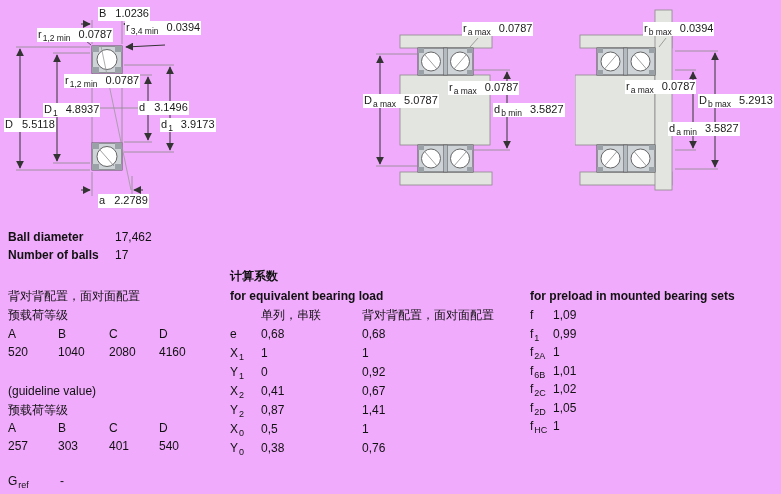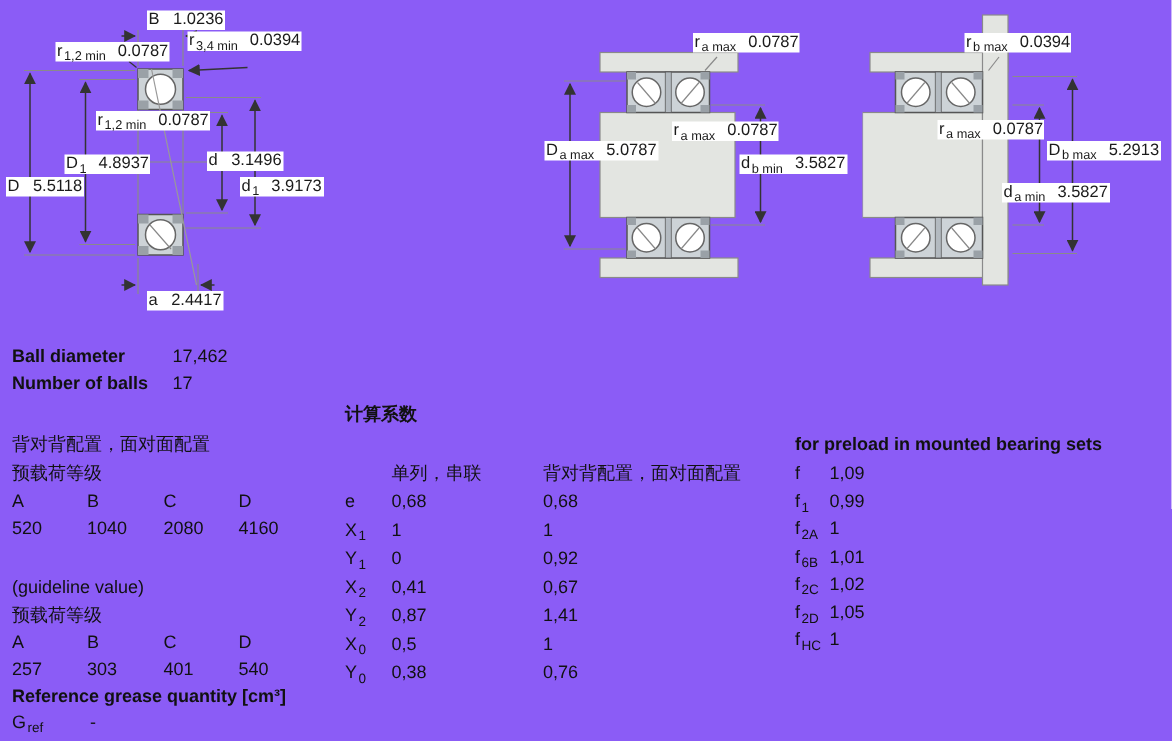--- a/index.html
+++ b/index.html
@@ -1,16 +1,16 @@
 <!DOCTYPE html>
 <html><head>
 <meta charset="utf-8">
 <style>
   html,body{margin:0;padding:0;background:#fff;}
-  .page{position:relative;width:781px;height:494px;background:#8b5cf6;overflow:hidden;
+  .page{position:relative;width:781px;height:494px;background:#f0abfc;overflow:hidden;
         font-family:"Liberation Sans","DejaVu Sans",sans-serif;color:#111;}
   .drawing{position:absolute;}
   .drawing svg{position:absolute;left:0;top:0;}
   .dim{position:absolute;background:#fff;white-space:nowrap;font-size:11px;line-height:13px;
        padding:0 1px;color:#1a1a1a;z-index:3;}
   .dim .s{font-size:8.5px;position:relative;top:3px;margin-left:1px;}
   .dim .v{margin-left:8px;}
   .t{position:absolute;font-size:12px;line-height:14px;white-space:nowrap;color:#111;}
   .b{font-weight:700;}
   .sy .s{font-size:9px;position:relative;top:3px;margin-left:1px;}
@@ -82,21 +82,21 @@
       </g>
     </svg>
     <div class="dim" style="left:98px;top:7px"><span class="m">B</span><span class="s"></span><span class="v">1.0236</span></div>
     <div class="dim" style="left:37px;top:28px"><span class="m">r</span><span class="s">1,2 min</span><span class="v">0.0787</span></div>
     <div class="dim" style="left:125px;top:21px"><span class="m">r</span><span class="s">3,4 min</span><span class="v">0.0394</span></div>
     <div class="dim" style="left:64px;top:74px"><span class="m">r</span><span class="s">1,2 min</span><span class="v">0.0787</span></div>
     <div class="dim" style="left:43px;top:103px"><span class="m">D</span><span class="s">1</span><span class="v">4.8937</span></div>
     <div class="dim" style="left:138px;top:101px"><span class="m">d</span><span class="s"></span><span class="v">3.1496</span></div>
     <div class="dim" style="left:4px;top:118px"><span class="m">D</span><span class="s"></span><span class="v">5.5118</span></div>
     <div class="dim" style="left:160px;top:118px"><span class="m">d</span><span class="s">1</span><span class="v">3.9173</span></div>
-    <div class="dim" style="left:98px;top:194px"><span class="m">a</span><span class="s"></span><span class="v">2.4417</span></div>
+    <div class="dim" style="left:98px;top:194px"><span class="m">a</span><span class="s"></span><span class="v">2.2789</span></div>
   </div>
 
   <div class="drawing" style="left:360px;top:0;width:220px;height:220px">
     <svg width="220" height="220" viewBox="0 0 220 220">
       <defs>
         <marker id="ah2" viewBox="0 0 10 10" refX="9" refY="5" markerWidth="8" markerHeight="8" orient="auto-start-reverse">
             <path d="M0,0 L10,5 L0,10 z" fill="#333"></path>
           </marker>
       </defs>
       <g stroke="#8a8a8a" stroke-width="0.8">
@@ -221,25 +221,25 @@
   <div class="t" style="left:8px;top:403px">预载荷等级</div>
   <div class="t" style="left:8px;top:421px">A</div>
   <div class="t" style="left:58px;top:421px">B</div>
   <div class="t" style="left:109px;top:421px">C</div>
   <div class="t" style="left:159px;top:421px">D</div>
   <div class="t" style="left:8px;top:439px">257</div>
   <div class="t" style="left:58px;top:439px">303</div>
   <div class="t" style="left:109px;top:439px">401</div>
   <div class="t" style="left:159px;top:439px">540</div>
 
-  <div class="t b" style="left:8px;top:457px">Reference grease quantity [cm³]</div>
   <div class="t sy" style="left:8px;top:474px"><span>G</span><span class="s">ref</span></div>
   <div class="t" style="left:60px;top:474px">-</div>
 
   <div class="t b" style="left:230px;top:269px">计算系数</div>
+  <div class="t b" style="left:230px;top:289px">for equivalent bearing load</div>
   <div class="t" style="left:261px;top:308px">单列，串联</div>
   <div class="t" style="left:362px;top:308px">背对背配置，面对面配置</div>
 
   <div class="t sy" style="left:230px;top:327px"><span>e</span><span class="s"></span></div>
   <div class="t" style="left:261px;top:327px">0,68</div>
   <div class="t" style="left:362px;top:327px">0,68</div>
 
   <div class="t sy" style="left:230px;top:346px"><span>X</span><span class="s">1</span></div>
   <div class="t" style="left:261px;top:346px">1</div>
   <div class="t" style="left:362px;top:346px">1</div>

